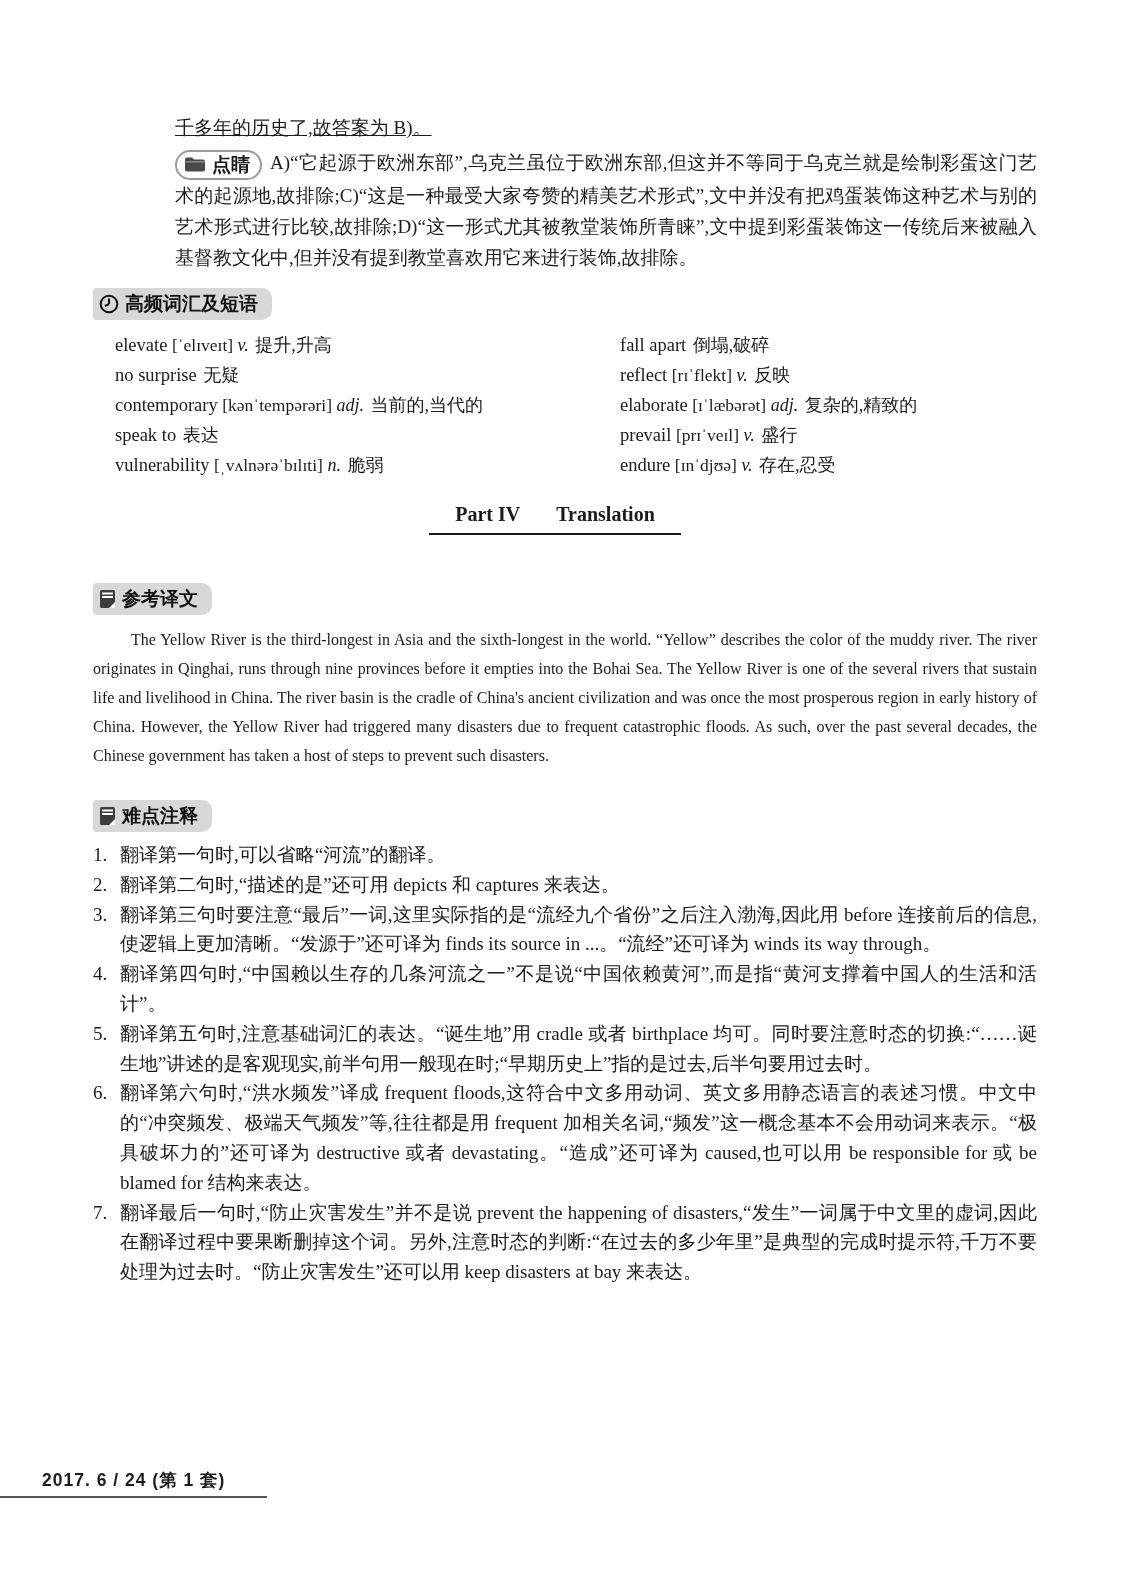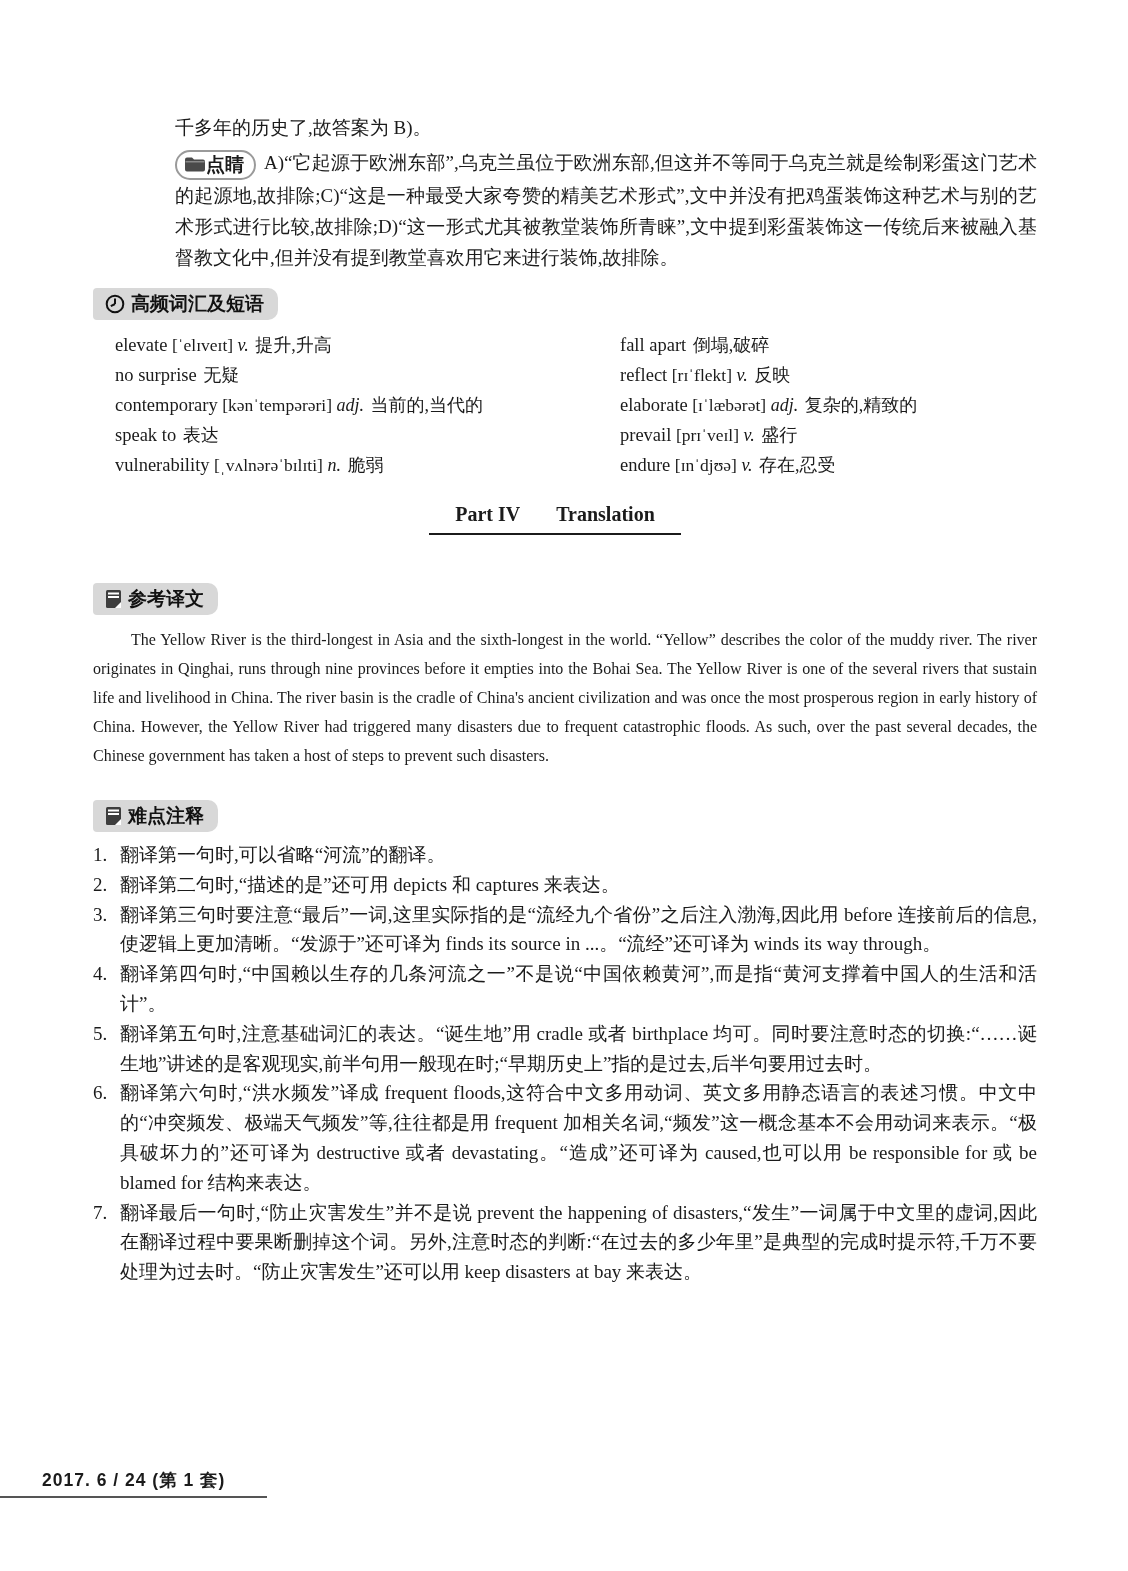--- a/index.html
+++ b/index.html
@@ -10,35 +10,35 @@
     color:#1b1b1b;
     font-family:"Liberation Serif","DejaVu Serif",serif;
     overflow:hidden;
   }
   
   .top-block{
     position:absolute;left:175px;top:112px;width:862px;
     font-size:19px;line-height:31px;
   }
   .top-block p{margin:0;text-align:justify;}
-  .top-block .conclusion{margin-bottom:4px;}
+  .top-block .conclusion{margin-bottom:4px;text-decoration:underline;}
   .dianjing-badge{
-    display:inline-flex;align-items:center;
+    display:inline-flex;align-items:center;gap:6px;
     border:2px solid #9a9a9a;border-radius:16px;
     padding:0 10px 0 7px;margin-right:8px;
     background:#fff;vertical-align:-4px;
     font-family:"Liberation Sans","DejaVu Sans",sans-serif;
     font-weight:bold;font-size:19px;line-height:26px;
   }
   .dianjing-badge svg{display:block;}
   
   .section-header{
     display:inline-flex;align-items:center;gap:6px;
     background:#d8d8d8;border-radius:4px 10px 10px 4px;
-    padding:3px 14px 3px 12px;
+    padding:3px 14px 3px 6px;
     font-family:"Liberation Sans","DejaVu Sans",sans-serif;
     font-weight:bold;font-size:19px;color:#111;
   }
   .section-header svg{display:block;}
   
   .vocab-section{position:absolute;left:93px;top:288px;width:947px;}
   .vocab-grid{
     display:grid;grid-template-columns:505px 1fr;
     margin-top:10px;padding-left:22px;
   }

